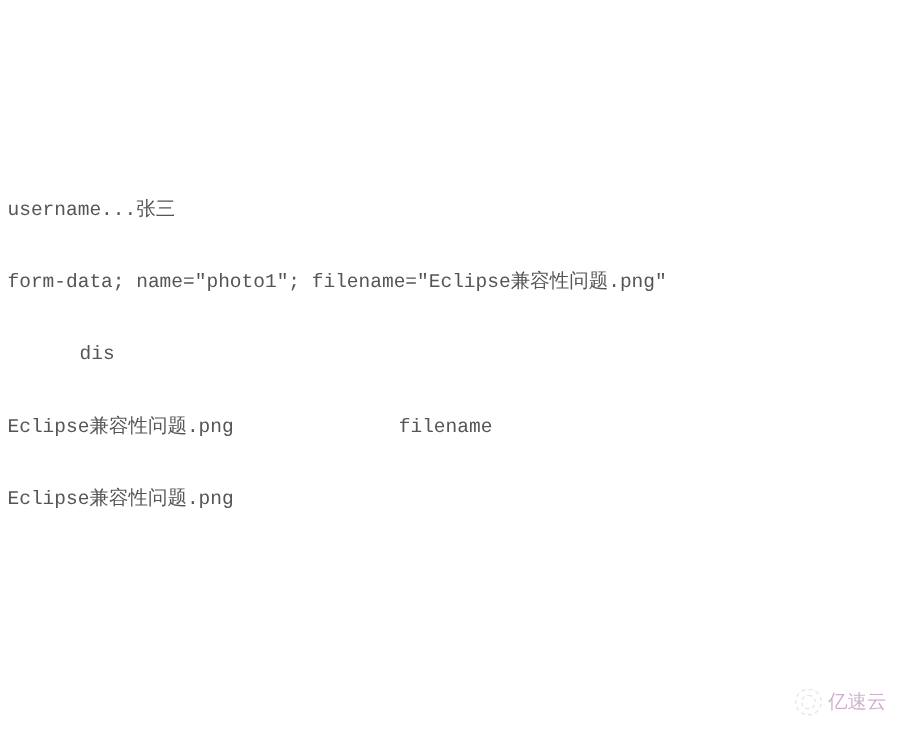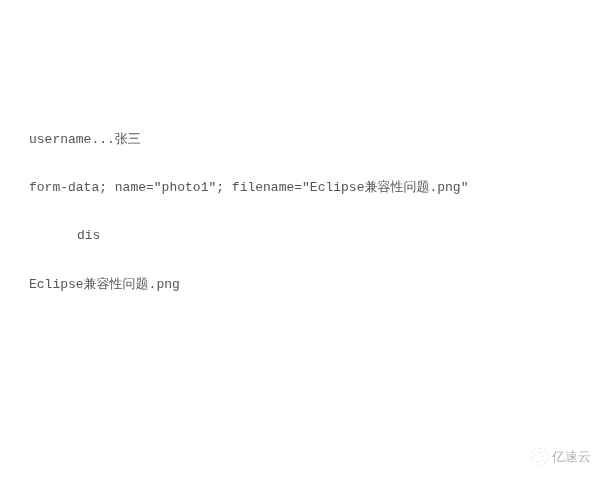--- a/index.html
+++ b/index.html
@@ -11,30 +11,29 @@
       width: 599px;
       height: 504px;
       padding: 8px 5px;
       line-height: 1.85;
       position: relative;
       white-space: pre-wrap;
       word-break: break-all;
     }
     .line {
       display: block;
-      margin-left: 24px;
     }
     .indent { padding-left: 48px; }
     .gap { display: inline-block; }
     .watermark {
       position: absolute;
       right: 8px;
-      bottom: 35px;
+      bottom: 24px;
       opacity: 0.35;
-      color: #0f172a;
+      color: #701a75;
       font-family: sans-serif;
       font-size: 13px;
       display: flex;
       align-items: center;
       gap: 4px;
     }
     .watermark-icon {
       width: 18px; height: 18px;
       border: 1.5px dashed #bbb;
       border-radius: 50%;
@@ -52,20 +51,21 @@
   </style>
 </head>
 <body>
 
 
 
 <div>
 <span class="line"><span>username...张三</span></span>
 <span class="line"><span>form-data; name="photo1"; filename="Eclipse兼容性问题.png"</span></span>
 <span class="line indent"><span>dis</span></span>
+<span class="line"><span>Eclipse兼容性问题.png</span><span class="gap" style="width:110px"></span><span>filename</span></span>
 <span class="line"><span>Eclipse兼容性问题.png</span></span>
 
 
 
 
 
 
 
 
 

